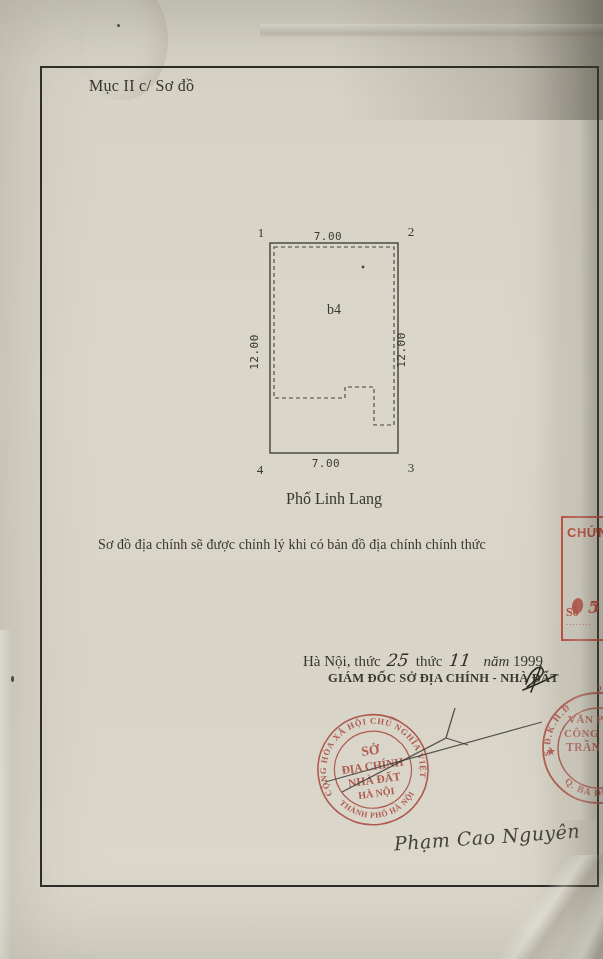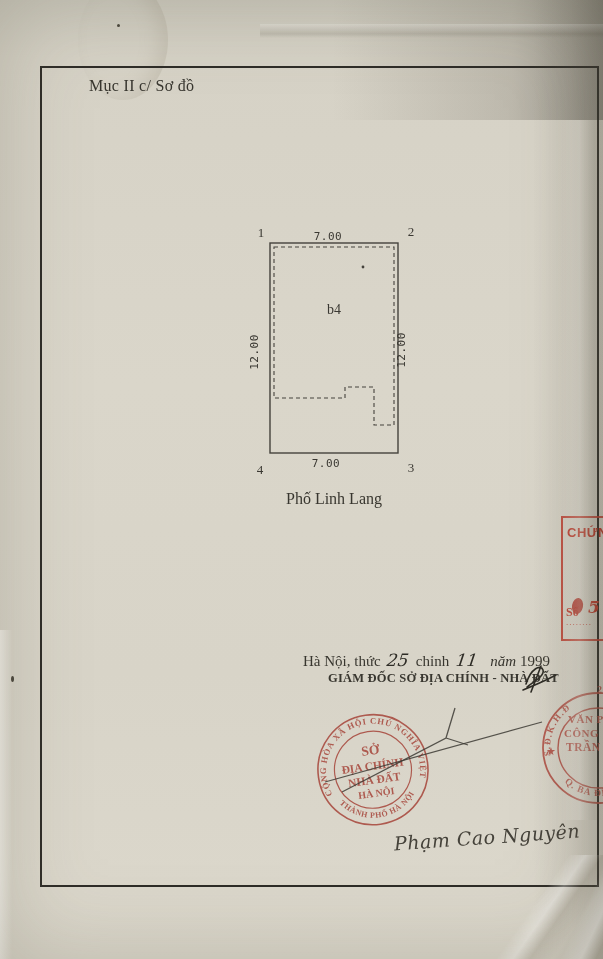--- a/index.html
+++ b/index.html
@@ -89,25 +89,26 @@
     <text class="corner" x="30" y="259" text-anchor="middle">4</text>
     <text class="dim" x="98" y="25" text-anchor="middle">7.00</text>
     <text class="dim" x="96" y="252" text-anchor="middle">7.00</text>
     <text class="dim" x="28" y="137" text-anchor="middle" transform="rotate(-90 28 137)">12.00</text>
     <text class="dim" x="175" y="135" text-anchor="middle" transform="rotate(-90 175 135)">12.00</text>
     <text class="plotlabel" x="104" y="99" text-anchor="middle">b4</text>
   </svg>
 
   <div class="street">Phố Linh Lang</div>
 
+  <div class="note-line">Sơ đồ địa chính sẽ được chỉnh lý khi có bản đồ địa chính chính thức</div>
 
   <div class="date-line">
     <span>Hà Nội, thức</span>
     <span class="hand">25</span>
-    <span>chỉnh</span>
+    <span>thức</span>
     <span class="hand">11</span>
     <span style="margin-left:6px;font-style:italic;">năm</span>
     <span>1999</span>
   </div>
 
   <div class="title-line">GIÁM ĐỐC SỞ ĐỊA CHÍNH - NHÀ ĐẤT</div>
 
   <svg class="paraph" width="38" height="36" viewBox="0 0 38 36">
     <path d="M6,22 C11,6 21,2 23,8 C25,14 13,20 7,25 M3,28 C15,23 27,18 36,13 M21,4 L11,30" fill="none" stroke="#2e2c26" stroke-width="1.6" stroke-linecap="round"></path>
   </svg>

